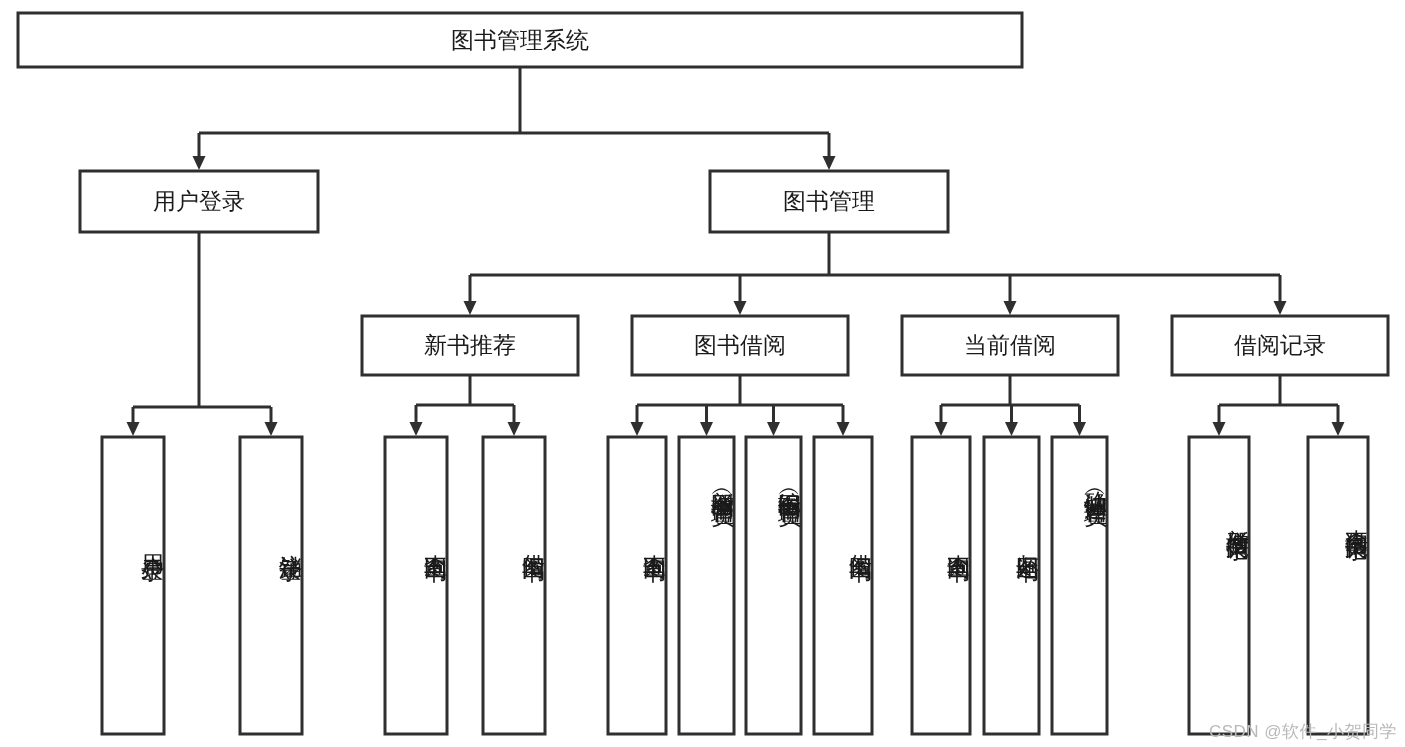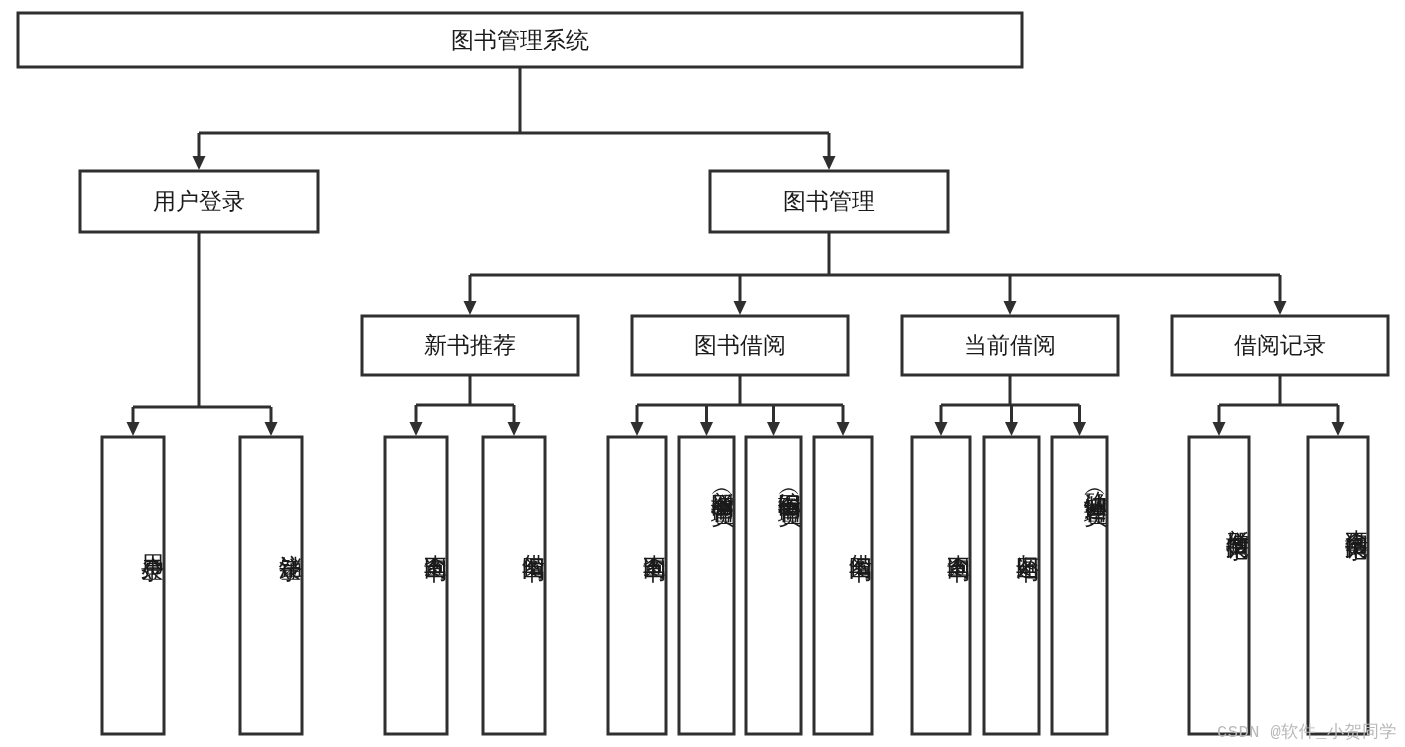--- a/index.html
+++ b/index.html
@@ -59,21 +59,21 @@
     letter-spacing: 2px;
     line-height: 1;
     white-space: nowrap;
     pointer-events: none;
     text-align: center;
   }
   .watermark {
     position: absolute;
     right: 8px;
     bottom: 4px;
-    font-family: Liberation Mono, monospace;
+    font-family: Liberation Sans, sans-serif;
     font-size: 17px;
     color: #b9b9b9;
     letter-spacing: 0.5px;
     white-space: nowrap;
   }
 </style>
 </head>
 <body>
 
 <div id="diagram-root">

